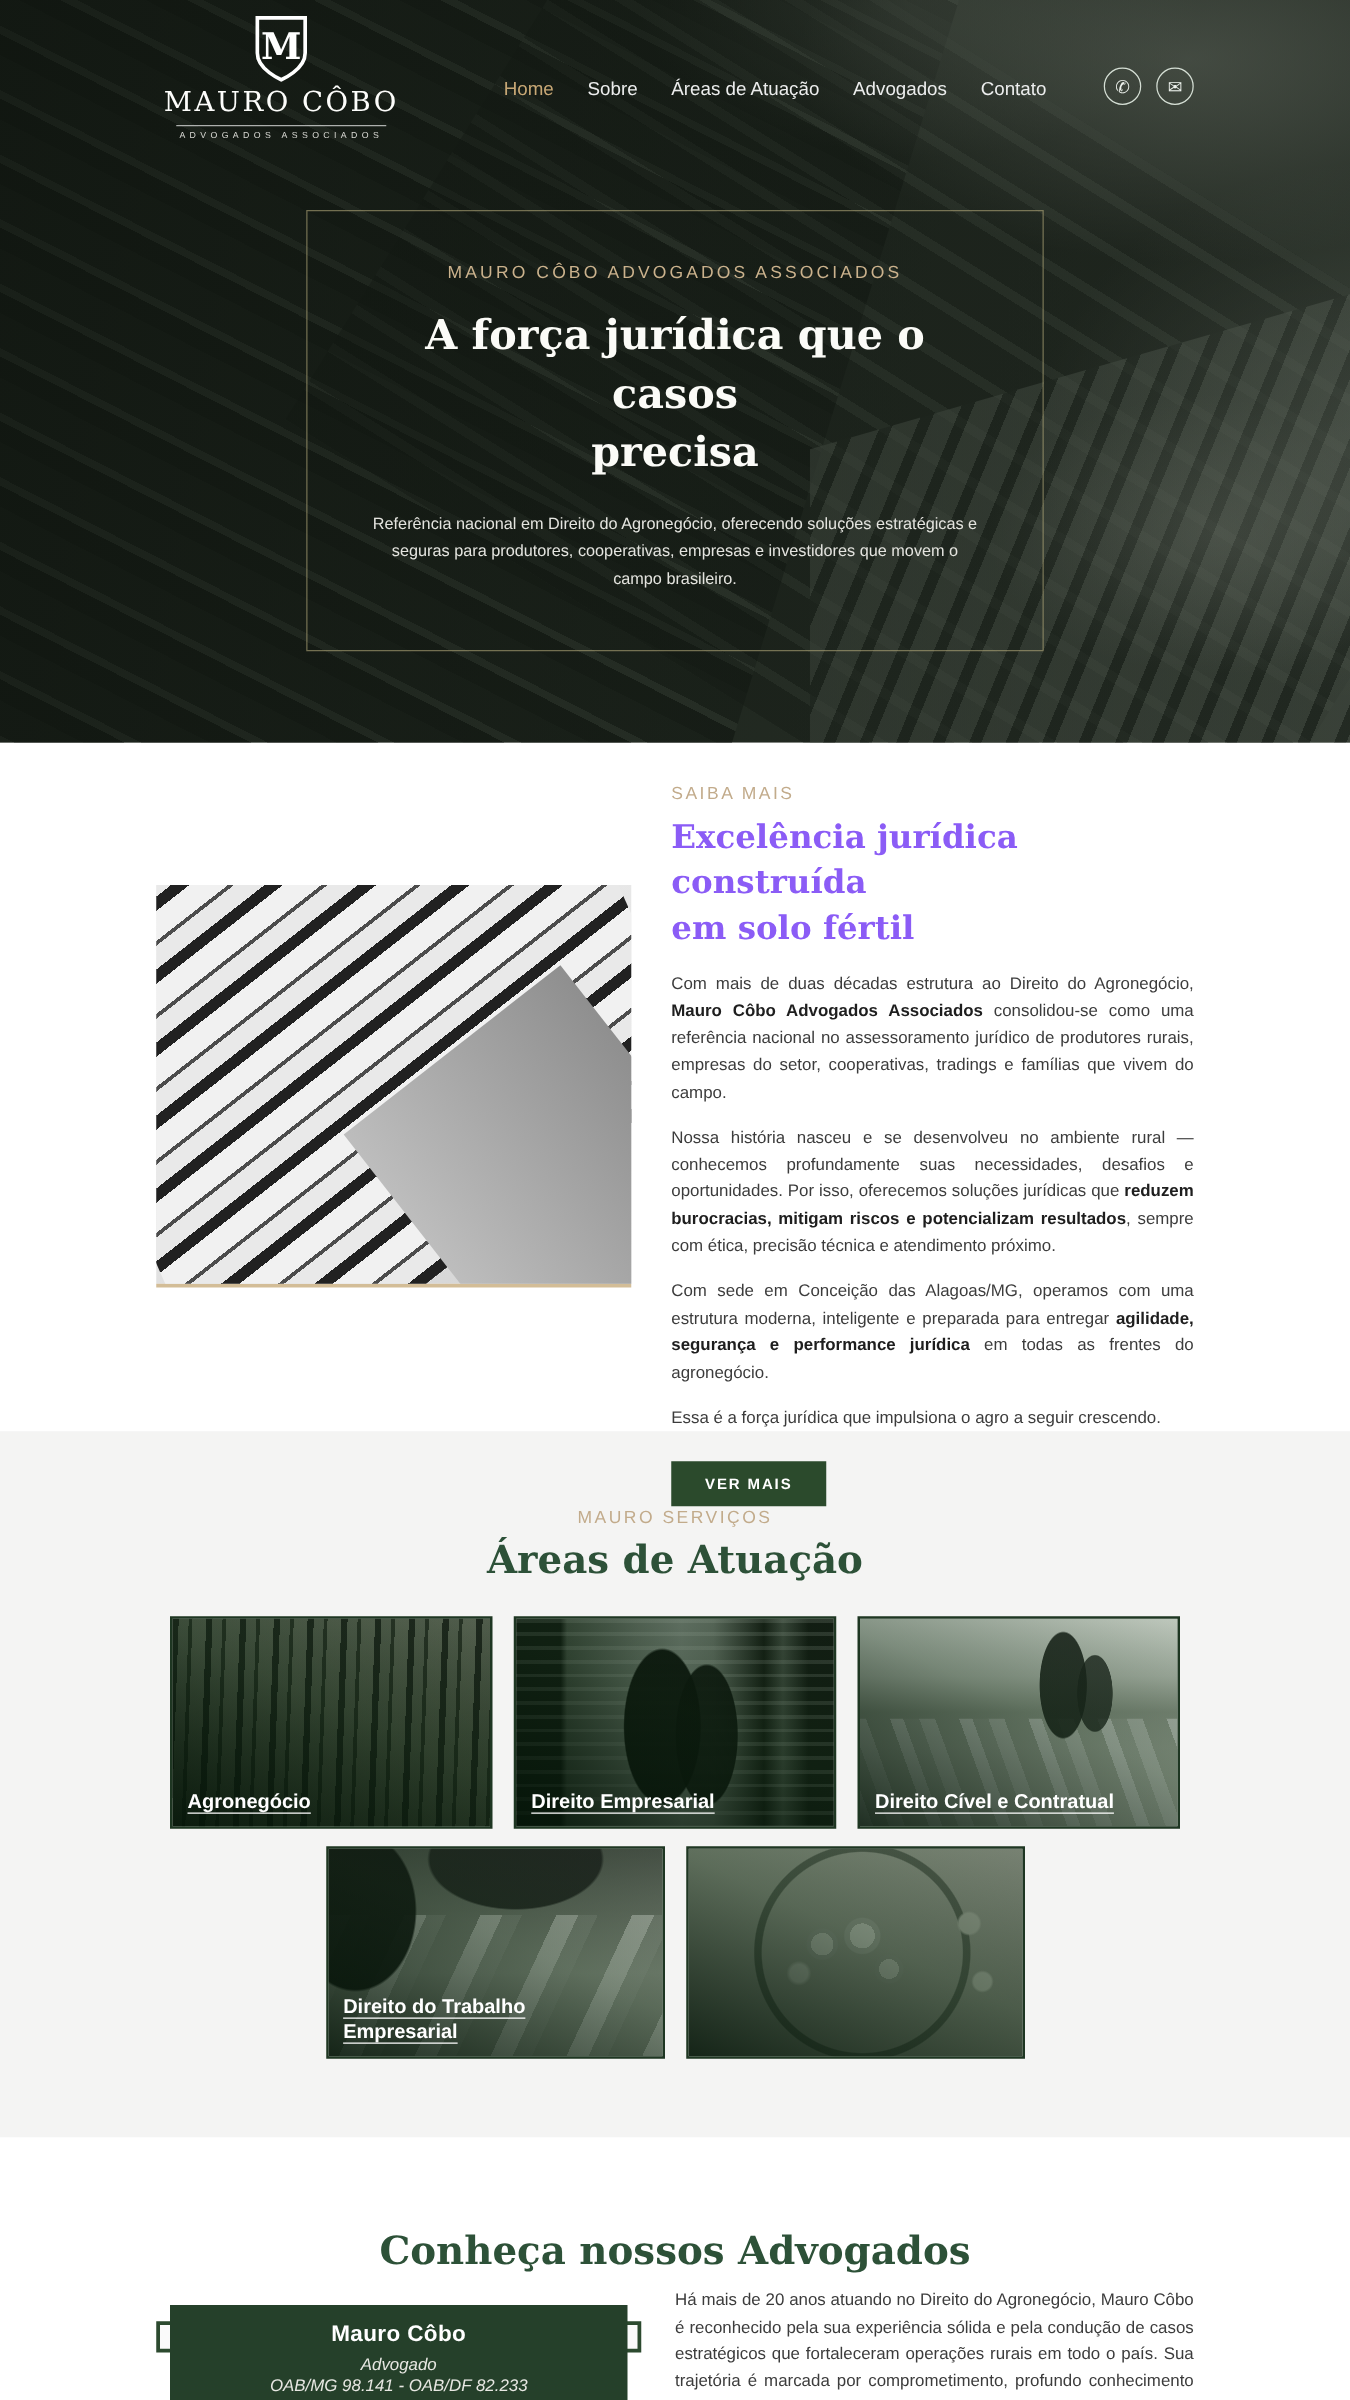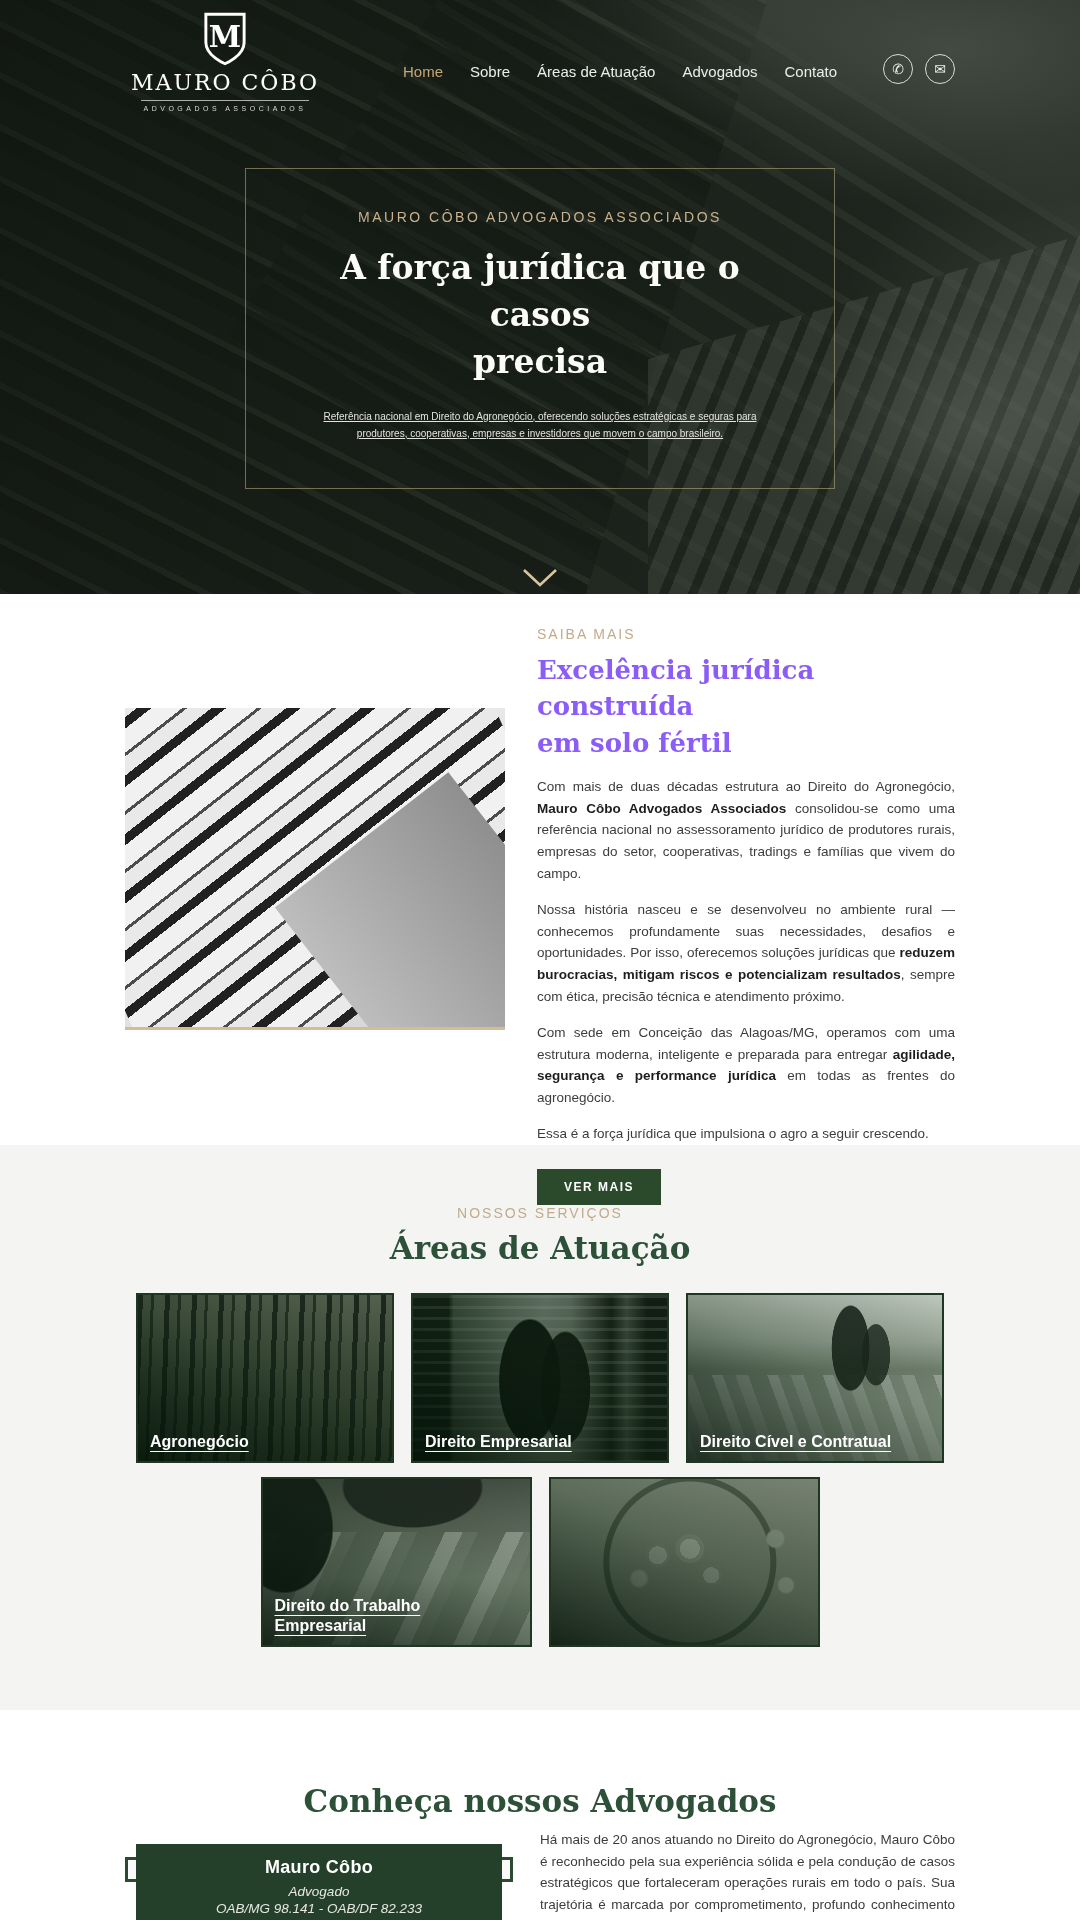--- a/index.html
+++ b/index.html
@@ -40,21 +40,21 @@
   .nav span { font-size:15px; color:#eceded; cursor:pointer; }
   .nav span.active { color:#c7a775; }
   .header-icons { margin-left:auto; margin-top:14px; display:flex; gap:12px; }
   .hicon { width:30px; height:30px; border:1.5px solid rgba(230,240,230,.9); border-radius:50%;
     display:flex; align-items:center; justify-content:center; color:#eef3ee; font-size:14px; cursor:pointer; }
 
   .hero-box { position:relative; z-index:5; width:590px; margin:56px auto 0;
     border:1px solid rgba(178,168,122,.6); text-align:center; padding:40px 40px 46px; }
   .hero-eyebrow { font-size:14px; letter-spacing:2.5px; color:#cbb28d; }
   .hero-title { font-size:33px; font-weight:bold; color:#fbfbf7; line-height:1.42; margin-top:20px; }
-  .hero-desc { font-size:10px; color:#e4e4df; line-height:1.7; margin-top:22px; padding:0 12px;text-decoration:underline; }
+  .hero-desc { font-size:13px; color:#e4e4df; line-height:1.7; margin-top:22px; padding:0 12px; }
   .hero-chevron { position:relative; z-index:5; margin:78px auto 0; width:38px; display:block; cursor:pointer; }
 
   
   .about { background:#fff; width:1080px; height:551px; }
   .about-row { width:830px; margin:0 auto; display:flex; }
   .about-imgcol { margin-top:114px; }
   .about-img { position:relative; width:380px; height:322px; overflow:hidden;
     border-bottom:3px solid #d3bd97;
     background:linear-gradient(150deg, #f6f6f6 0%, #e6e6e6 45%, #d2d2d2 100%); }
   .ai-sky { position:absolute; left:-12%; top:-12%; width:60%; height:75%; transform:rotate(-38deg); background:#f8f8f8; }
@@ -191,21 +191,21 @@
       <p><span>Com mais de duas décadas estrutura ao Direito do Agronegócio, </span><b>Mauro Côbo Advogados Associados</b><span> consolidou-se como uma referência nacional no assessoramento jurídico de produtores rurais, empresas do setor, cooperativas, tradings e famílias que vivem do campo.</span></p>
       <p><span>Nossa história nasceu e se desenvolveu no ambiente rural — conhecemos profundamente suas necessidades, desafios e oportunidades. Por isso, oferecemos soluções jurídicas que </span><b>reduzem burocracias, mitigam riscos e potencializam resultados</b><span>, sempre com ética, precisão técnica e atendimento próximo.</span></p>
       <p><span>Com sede em Conceição das Alagoas/MG, operamos com uma estrutura moderna, inteligente e preparada para entregar </span><b>agilidade, segurança e performance jurídica</b><span> em todas as frentes do agronegócio.</span></p>
       <p>Essa é a força jurídica que impulsiona o agro a seguir crescendo.</p>
       <button class="btn">VER MAIS</button>
     </div>
   </div>
 </section>
 
 <section class="services">
-  <div class="center eyebrow">NOSSOS SERVIÇOS</div>
+  <div class="center eyebrow">MAURO SERVIÇOS</div>
   <h2 class="center section-title serif">Áreas de Atuação</h2>
 
   <div class="cards-row">
     <div class="card photo-forest">
       <div class="card-shade"></div>
       <span class="card-label">Agronegócio</span>
     </div>
     <div class="card photo-office">
       <div class="card-shade"></div>
       <span class="card-label">Direito Empresarial</span>

